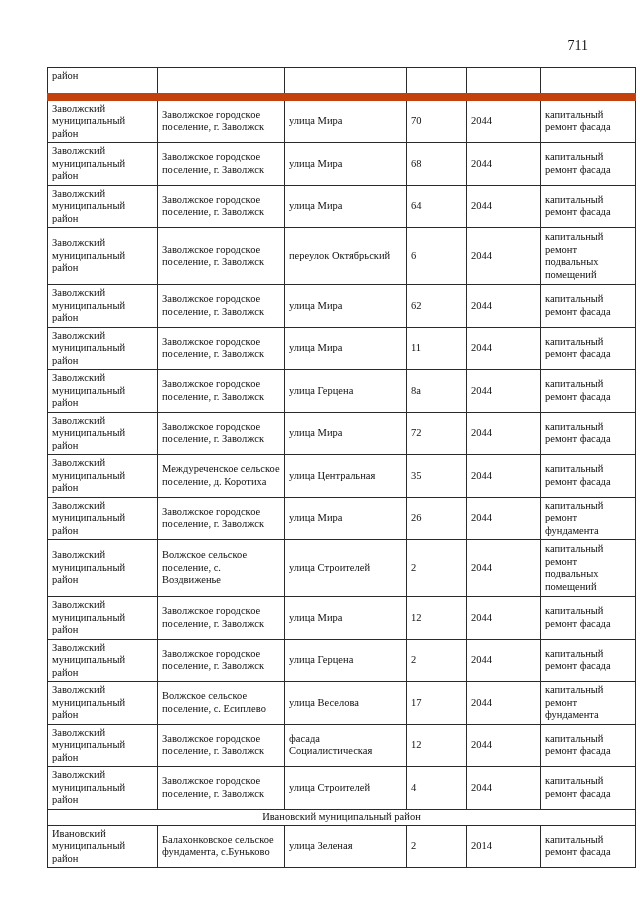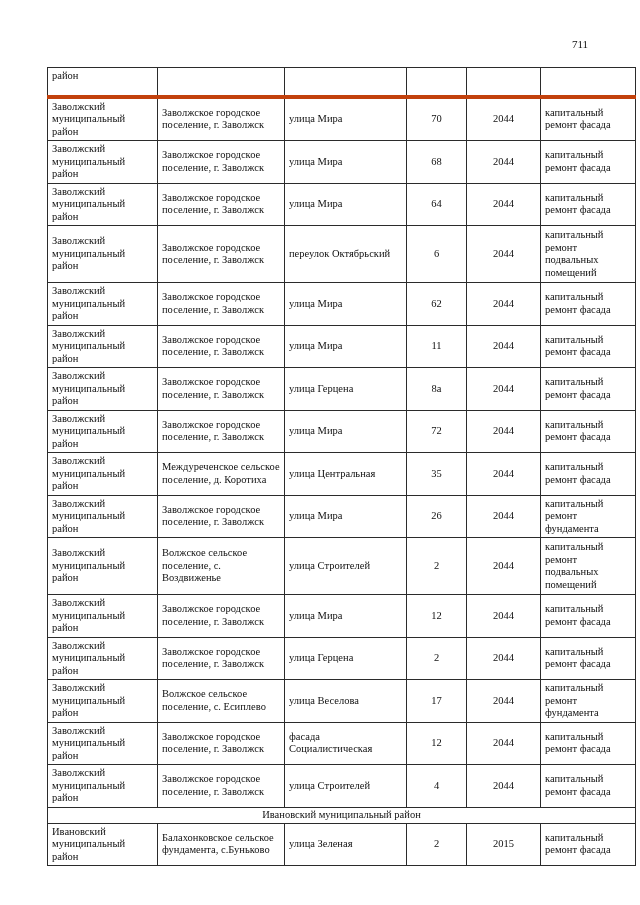--- a/index.html
+++ b/index.html
@@ -6,44 +6,44 @@
   html, body { width: 640px; height: 905px; background: #ffffff; }
   body {
     position: relative;
     font-family: "Liberation Serif", "DejaVu Serif", serif;
     color: #111111;
   }
   .page-number {
     position: absolute;
     top: 38px;
     right: 52px;
-    font-size: 11px;
+    font-size: 14px;
     color: #111111;
   }
   table.repair-table {
     position: absolute;
     left: 47px;
     top: 67px;
     width: 588px;
     border-collapse: collapse;
     table-layout: fixed;
   }
   .repair-table td {
     border: 1px solid #2b2b2b;
     font-size: 10.5px;
     line-height: 12.5px;
     padding: 2px 4px;
     vertical-align: middle;
     word-wrap: break-word;
   }
-  .repair-table td.center { text-align: center; }
+  .repair-table td.center { }
   tr.carryover-row td {
     vertical-align: top;
     height: 29px;
-    border-bottom: 4px solid #c2410c;
+    border-bottom: 8px solid #c2410c;
   }
   tr.data-row { height: 41px; }
   tr.tall-row { height: 57px; }
   tr.section-row td {
     text-align: center;
     padding: 1px 2px;
     height: 16px;
   }
 </style>
 </head>
@@ -198,17 +198,17 @@
       <td>капитальный ремонт фасада</td>
     </tr>
     <tr class="section-row">
       <td colspan="6">Ивановский муниципальный район</td>
     </tr>
     <tr class="data-row">
       <td>Ивановский муниципальный район</td>
       <td>Балахонковское сельское фундамента, с.Буньково</td>
       <td>улица Зеленая</td>
       <td class="center">2</td>
-      <td class="center">2015</td>
+      <td class="center">2014</td>
       <td>капитальный ремонт фасада</td>
     </tr>
   </tbody>
 </table>
 
 </body></html>

